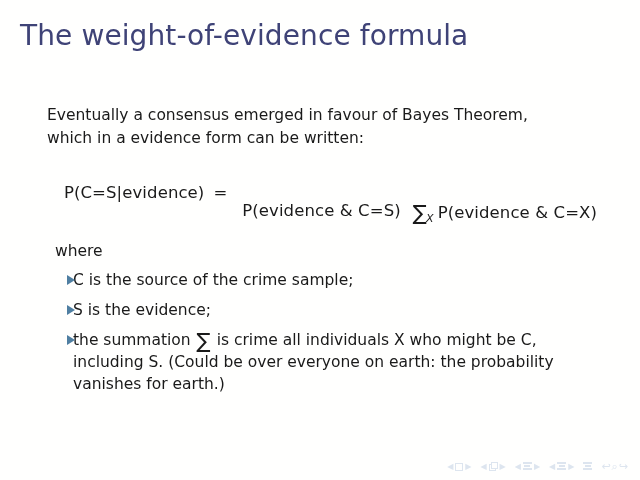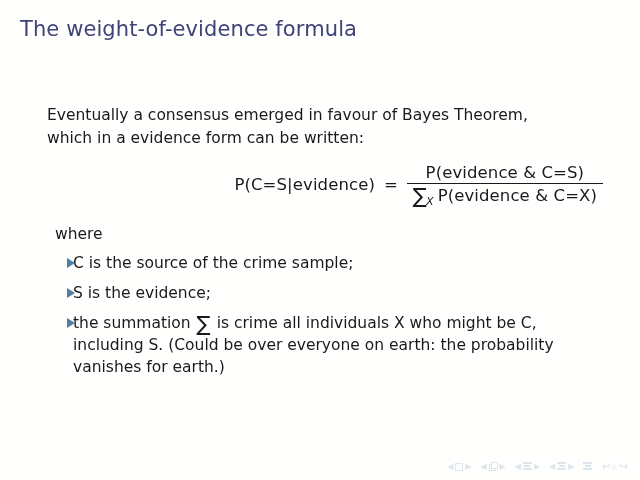--- a/index.html
+++ b/index.html
@@ -13,22 +13,22 @@
     font-family: "DejaVu Sans", sans-serif;
     color: #1a1a1a;
     overflow: hidden;
     position: relative;
   }
 
   
   .slide-title {
     position: absolute;
     left: 20px;
-    top: 15px;
-    font-size: 21px;
+    top: 22px;
+    font-size: 28px;
     line-height: 28px;
     color: #3f4377;
     letter-spacing: 0.1px;
     white-space: nowrap;
   }
 
   
   .frame-body {
     position: absolute;
     left: 0;
@@ -59,23 +59,24 @@
     white-space: nowrap;
     font-size: 16.5px;
     letter-spacing: 0.1px;
   }
   .eq-rel {
     margin: 0 9px;
     font-size: 16.5px;
   }
   .frac {
     display: inline-flex;
-    flex-direction: column;
+    flex-direction: row;
     align-items: stretch;
     vertical-align: middle;
+    margin-top: 38px;
   }
   .frac-num {
     text-align: center;
     white-space: nowrap;
     font-size: 16.5px;
     padding: 0 6px 1px 6px;
     letter-spacing: 0.1px;
   }
   .frac-bar {
     height: 1px;

